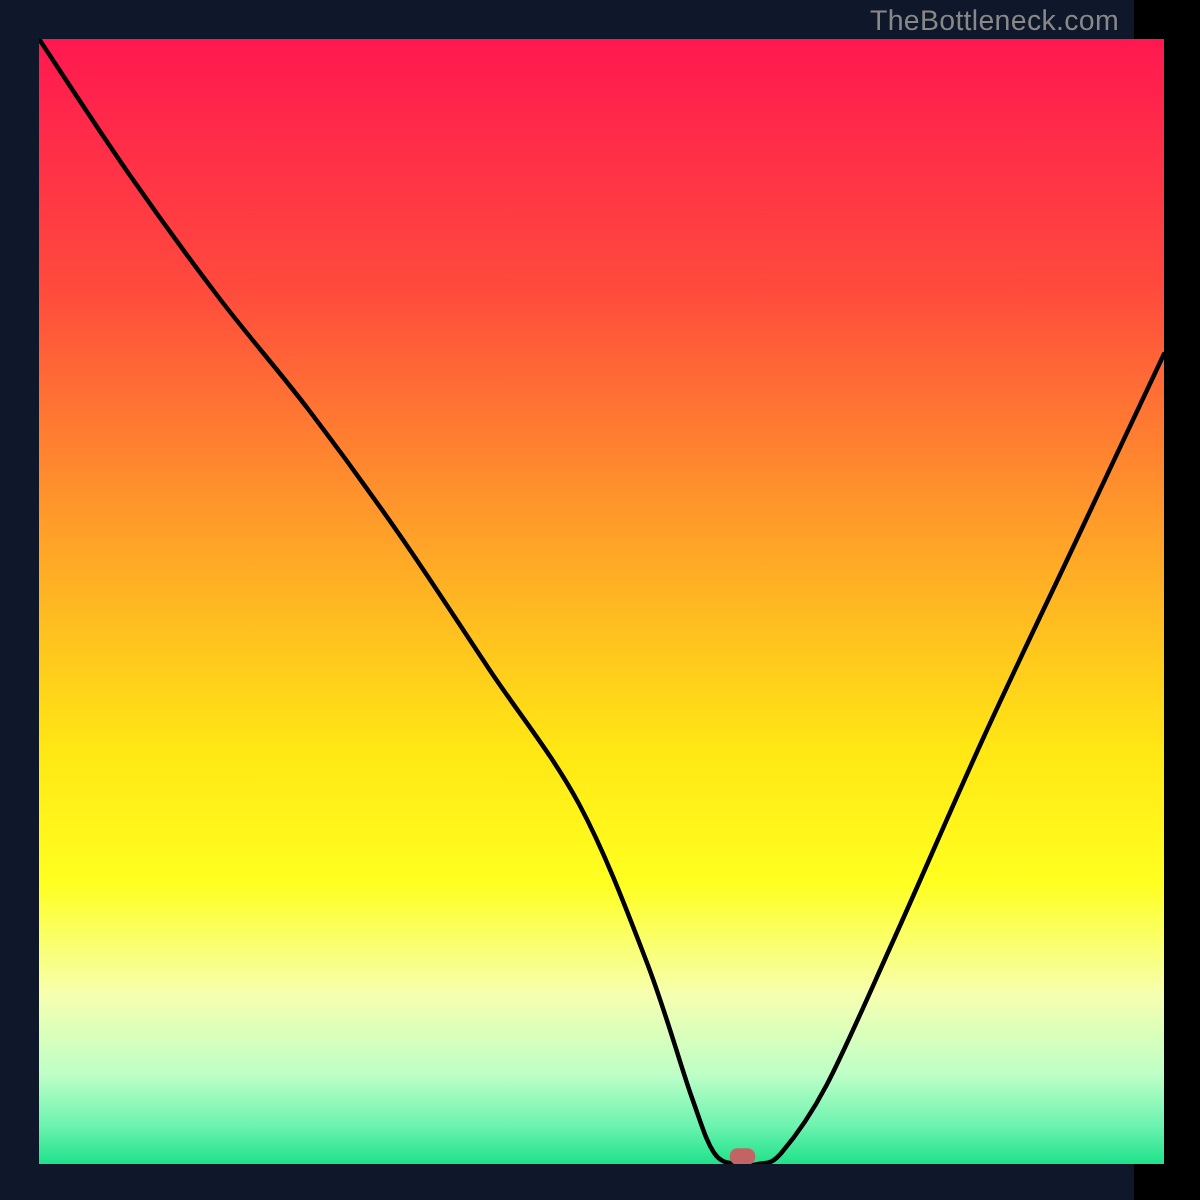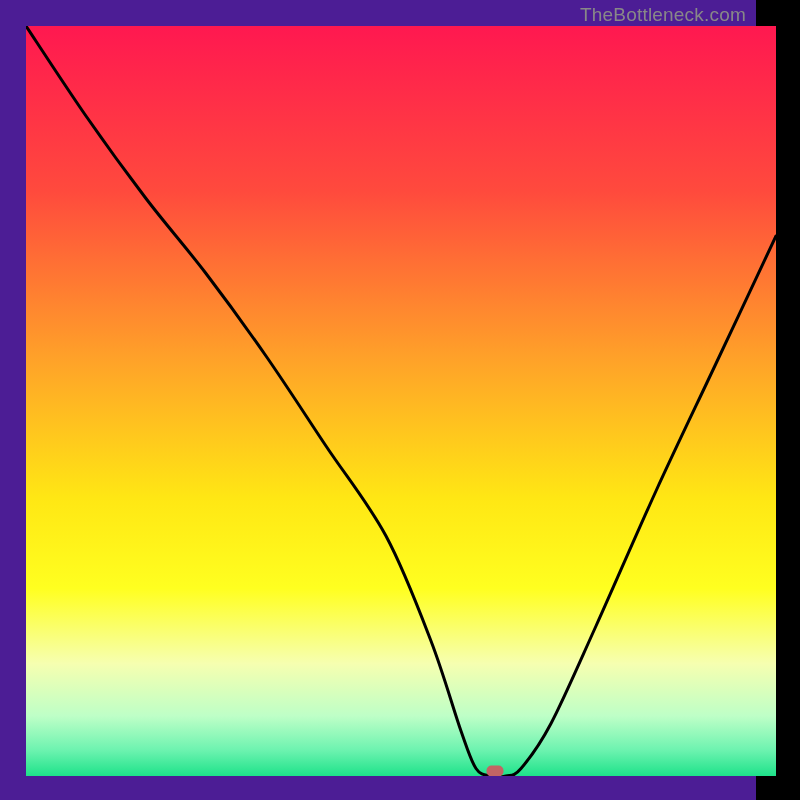--- a/index.html
+++ b/index.html
@@ -10,21 +10,21 @@
     background: #000;
     overflow: hidden;
     font-family: Arial, Helvetica, sans-serif;
   }
   .frame {
     position: absolute;
     left: 0;
     top: 0;
     width: 756px;
     height: 800px;
-    background: #4c1d95;
+    background: #0f172a;
   }
   .plot-area {
     position: absolute;
     left: 26px;
     top: 26px;
     width: 750px;
     height: 750px;
     overflow: hidden;
   }
   .gradient {

